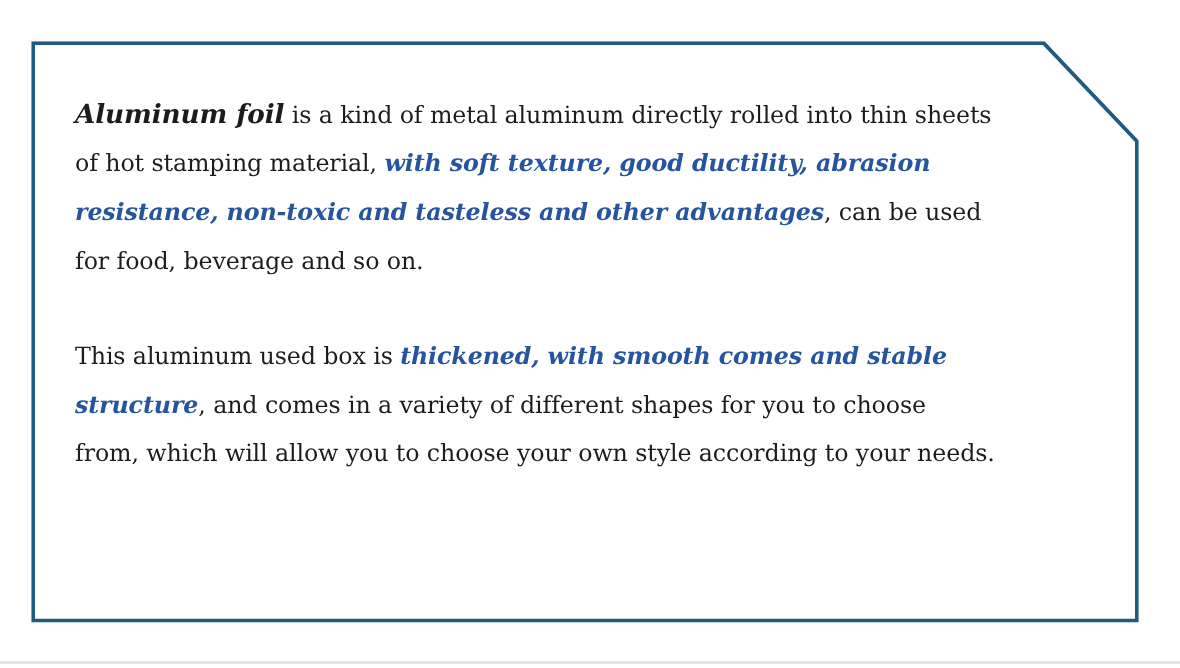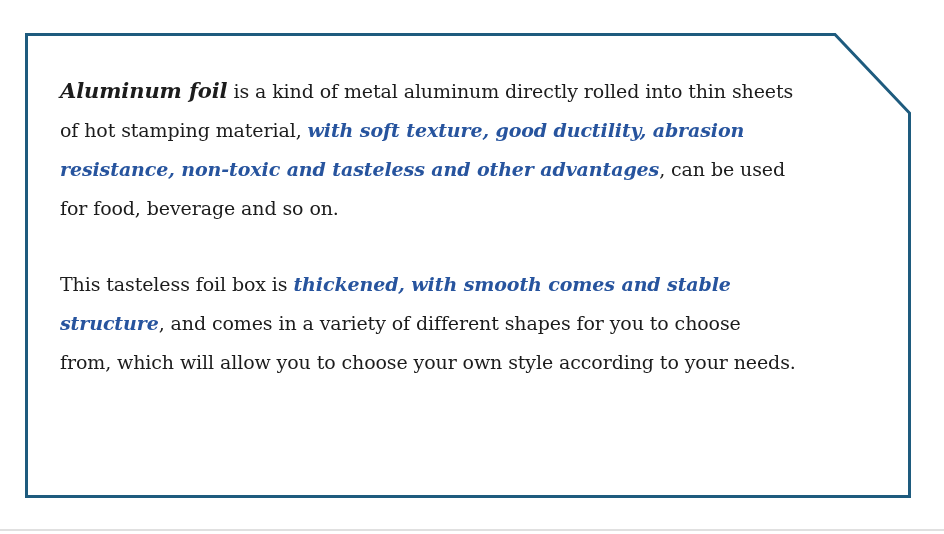--- a/index.html
+++ b/index.html
@@ -49,17 +49,17 @@
 </style>
 </head>
 <body>
 
 <div class="card">
   <svg class="card-border" width="886" height="465" viewBox="0 0 886 465" xmlns="http://www.w3.org/2000/svg">
     <path d="M1.5,1.5 L810,1.5 L884.5,80 L884.5,463.5 L1.5,463.5 Z" fill="#ffffff" stroke="currentColor" stroke-width="3" style="color:var(--border-color)"></path>
   </svg>
   <div class="card-content">
       <p><span class="run-em-black">Aluminum foil</span><span class="run-normal"> is a kind of metal aluminum directly rolled into thin sheets of hot stamping material, </span><span class="run-em-blue">with soft texture, good ductility, abrasion resistance, non-toxic and tasteless and other advantages</span><span class="run-normal">, can be used for food, beverage and so on.</span></p>
-      <p><span class="run-normal">This tasteless foil box is </span><span class="run-em-blue">thickened, with smooth comes and stable structure</span><span class="run-normal">, and comes in a variety of different shapes for you to choose from, which will allow you to choose your own style according to your needs.</span></p>
+      <p><span class="run-normal">This aluminum used box is </span><span class="run-em-blue">thickened, with smooth comes and stable structure</span><span class="run-normal">, and comes in a variety of different shapes for you to choose from, which will allow you to choose your own style according to your needs.</span></p>
     </div>
 </div>
 
 <div class="footer-divider"></div>
 
 </body></html>

